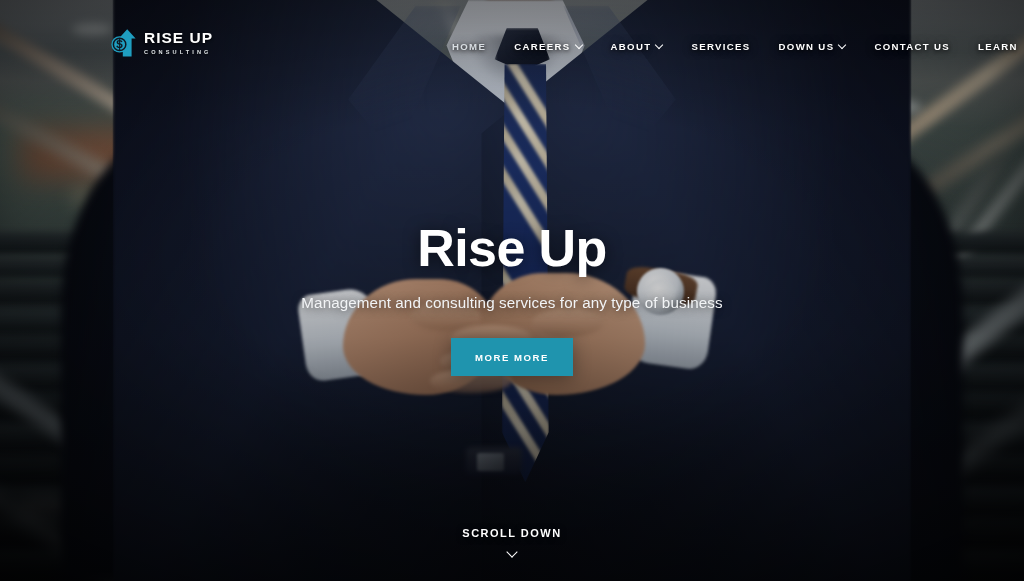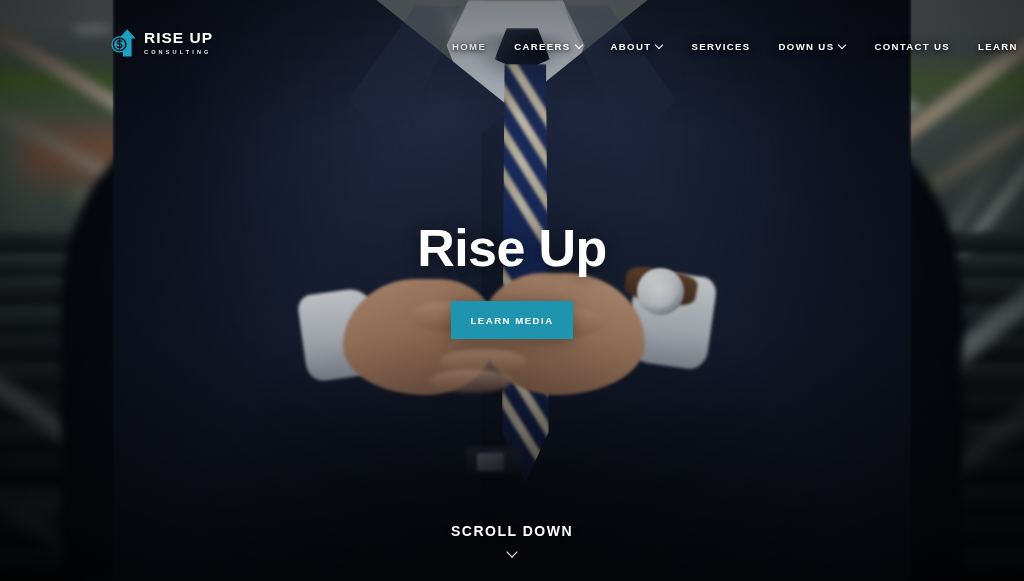--- a/index.html
+++ b/index.html
@@ -8,21 +8,21 @@
     width:1024px; height:581px;
     overflow:hidden;
     background:#0a0a0c;
     font-family:"Liberation Sans", sans-serif;
   }
 
   .stage {
     position:relative;
     width:1024px; height:581px;
     overflow:hidden;
-    background:#4d7c0f;
+    background:#737373;
   }
 
   
   .photo { position:absolute; inset:0; overflow:hidden; }
 
   
   .bg-base{
     position:absolute; inset:0;
     background:
       linear-gradient(180deg,
@@ -365,21 +365,21 @@
     box-shadow:0 3px 18px rgba(0,0,0,.33);
   }
 
   
   .scroll{
     position:absolute; left:0; right:0; bottom:26px;
     display:flex; flex-direction:column; align-items:center; gap:9px;
     z-index:19; cursor:pointer;
   }
   .scroll-label{
-    color:#ffffff; font-size:14px; font-weight:bold; letter-spacing:1.5px;
+    color:#ffffff; font-size:11px; font-weight:bold; letter-spacing:1.5px;
     text-shadow:0 1px 6px rgba(0,0,0,.8);
   }
   .scroll-chev{ width:11px; height:7px; position:relative; }
   .scroll-chev::before{
     content:""; position:absolute; left:1px; top:0;
     width:7px; height:7px;
     border-right:1.8px solid #ffffff; border-bottom:1.8px solid #ffffff;
     transform:rotate(45deg);
   }
 </style>
@@ -539,21 +539,22 @@
         <span>LEARN</span>
 
       </a>
 
     </nav>
   </header>
 
   <section class="hero">
     <div class="hero-inner">
       <h1 class="hero-title">Rise Up</h1>
-      <button class="hero-btn">LEARN MEDIA</button>
+      <p class="hero-sub">Management and consulting services for any type of business</p>
+      <button class="hero-btn">MORE MORE</button>
     </div>
   </section>
 
   <div class="scroll">
     <span class="scroll-label">SCROLL DOWN</span>
     <span class="scroll-chev"></span>
   </div>
 
 </div>
 

